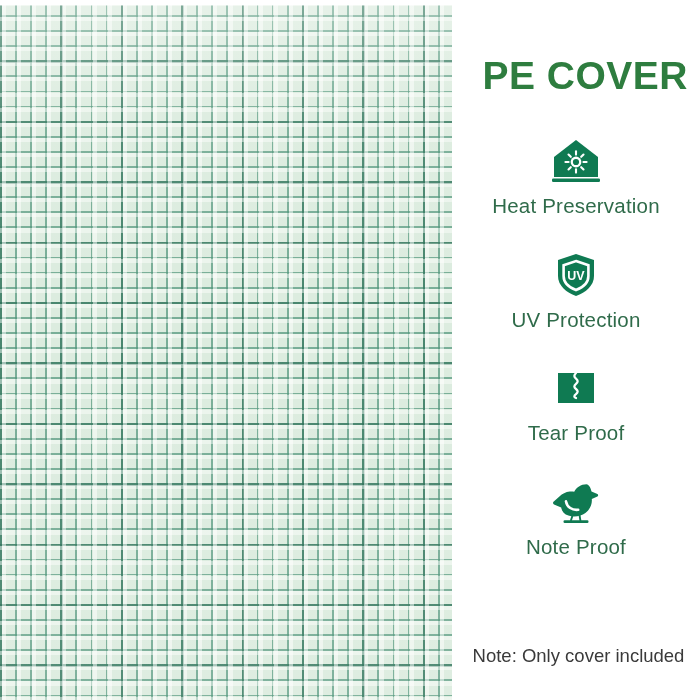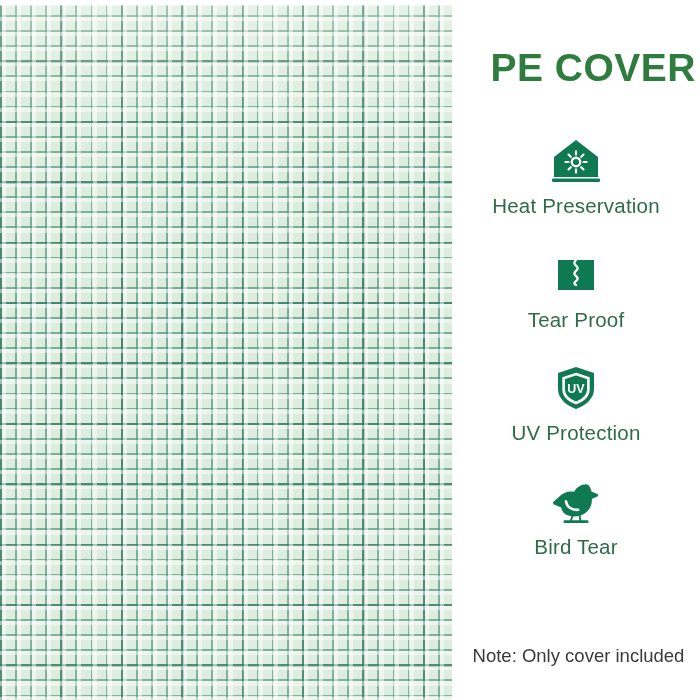--- a/index.html
+++ b/index.html
@@ -91,21 +91,21 @@
     top: 0;
     width: 248px;
     height: 700px;
     background: transparent;
   }
 
   .title {
     position: absolute;
     right: 4px;
     top: 48px;
-    margin: 0;
+    margin: 8px;
     font-size: 39px;
     line-height: 1;
     font-weight: bold;
     letter-spacing: 0.5px;
     color: #2e7d3f;
     white-space: nowrap;
     font-family: "Liberation Sans", sans-serif;
   }
 
   .features {
@@ -189,46 +189,46 @@
             </g>
           </svg>
         </span>
         <span class="feature-label">Heat Preservation</span>
       </div>
 
       <div class="feature">
         <span class="feature-icon">
           <svg width="52" height="46" viewBox="0 0 52 46" xmlns="http://www.w3.org/2000/svg">
 
+            <path d="M26 2 L44 8 V24 C44 33.5 35.8 40.5 26 44
+                     C16.2 40.5 8 33.5 8 24 V8 Z" fill="#0f7a52"></path>
+
+            <path d="M26 9 L38.4 13.2 V24 C38.4 30.6 32.8 35.5 26 38
+                     C19.2 35.5 13.6 30.6 13.6 24 V13.2 Z" fill="none" stroke="#ffffff" stroke-width="2.6"></path>
+
+            <text x="26" y="27.5" text-anchor="middle" font-family="Liberation Sans, sans-serif" font-size="12.5" font-weight="bold" fill="#ffffff">UV</text>
+          </svg>
+        </span>
+        <span class="feature-label">UV Protection</span>
+      </div>
+
+      <div class="feature">
+        <span class="feature-icon">
+          <svg width="52" height="46" viewBox="0 0 52 46" xmlns="http://www.w3.org/2000/svg">
+
             <rect x="8" y="8" width="36" height="30" fill="#0f7a52"></rect>
             <path d="M26 8
                      c -2.2 2.1 -2.2 3.9 0 5.6
                      c  2.2 1.7  2.2 3.5 0 5.2
                      c -2.2 1.7 -2.2 3.5 0 5.2
                      c  2.2 1.7  2.2 3.5 0 5.2
                      c -2.2 1.7 -2.2 3.0 0 3.8" fill="none" stroke="#ffffff" stroke-width="2.3" stroke-linecap="round"></path>
           </svg>
         </span>
         <span class="feature-label">Tear Proof</span>
-      </div>
-
-      <div class="feature">
-        <span class="feature-icon">
-          <svg width="52" height="46" viewBox="0 0 52 46" xmlns="http://www.w3.org/2000/svg">
-
-            <path d="M26 2 L44 8 V24 C44 33.5 35.8 40.5 26 44
-                     C16.2 40.5 8 33.5 8 24 V8 Z" fill="#0f7a52"></path>
-
-            <path d="M26 9 L38.4 13.2 V24 C38.4 30.6 32.8 35.5 26 38
-                     C19.2 35.5 13.6 30.6 13.6 24 V13.2 Z" fill="none" stroke="#ffffff" stroke-width="2.6"></path>
-
-            <text x="26" y="27.5" text-anchor="middle" font-family="Liberation Sans, sans-serif" font-size="12.5" font-weight="bold" fill="#ffffff">UV</text>
-          </svg>
-        </span>
-        <span class="feature-label">UV Protection</span>
       </div>
 
       <div class="feature">
         <span class="feature-icon">
           <svg width="56" height="46" viewBox="0 0 56 46" xmlns="http://www.w3.org/2000/svg">
 
             <path d="M38.5 5.2
                      c -5.6 0 -10.2 3.2 -12.3 7.6
                      c -1.4 -0.3 -2.9 -0.4 -4.4 -0.2
                      c -4.2 0.5 -7.6 2.4 -10.1 4.6
@@ -246,21 +246,21 @@
             <path d="M18.0 22.4 c 1.0 5.6 6.2 9.2 12.2 8.4" fill="none" stroke="#ffffff" stroke-width="2.6" stroke-linecap="round"></path>
 
             <g stroke="#0f7a52" stroke-width="1.9" stroke-linecap="round">
               <line x1="24.5" y1="36.5" x2="23.0" y2="41.3"></line>
               <line x1="31.5" y1="36.0" x2="32.4" y2="41.3"></line>
             </g>
 
             <rect x="15.5" y="41.3" width="25" height="2.6" rx="1.2" fill="#0f7a52"></rect>
           </svg>
         </span>
-        <span class="feature-label">Bird Tear</span>
+        <span class="feature-label">Note Proof</span>
       </div>
 
     </div>
 
     <div class="note">Note: Only cover included</div>
 
   </div>
 </div>
 
 </body></html>

